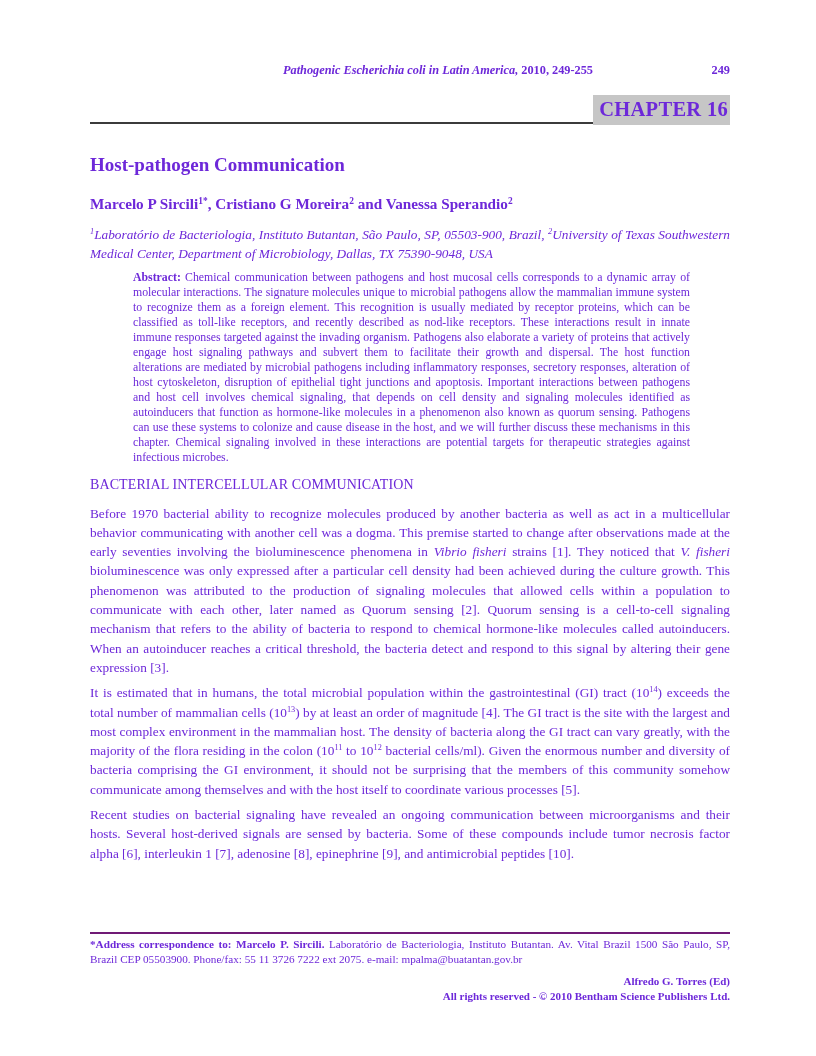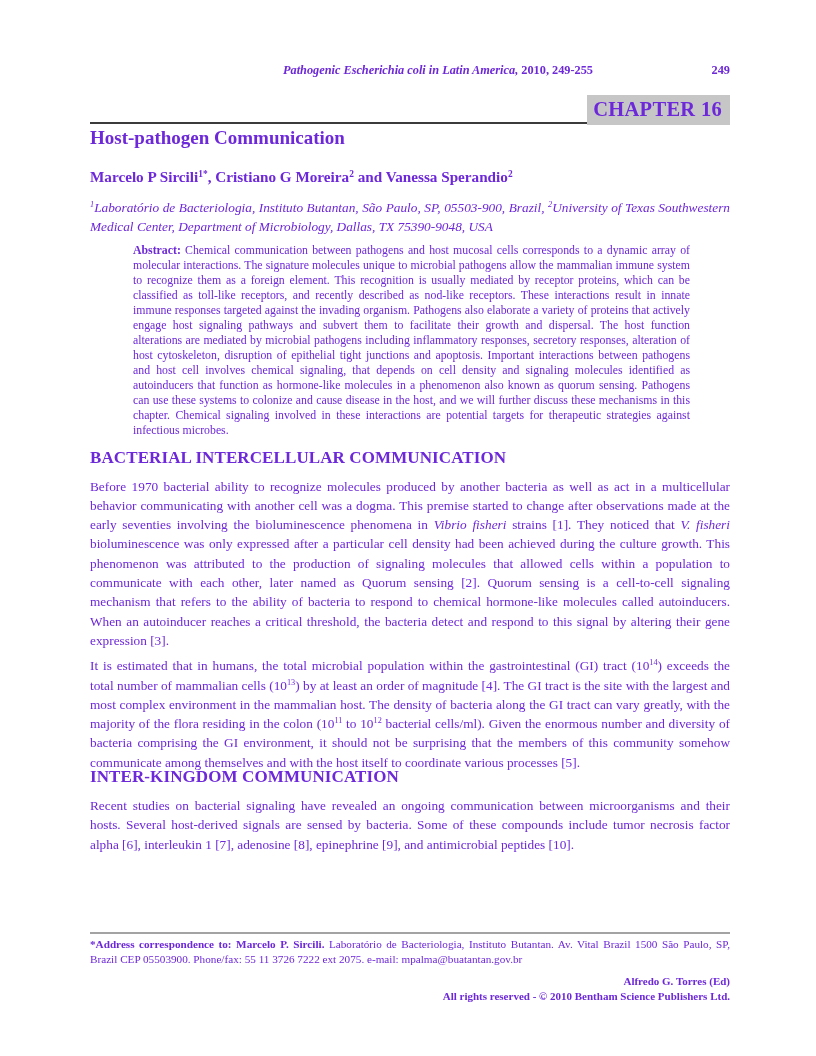--- a/index.html
+++ b/index.html
@@ -18,44 +18,44 @@
   .rh-center { position: relative; left: 28px; }
   .rh-page { position: absolute; right: 0; top: 0; font-style: normal; }
 
   .chapter-row {
     position: relative; margin-top: 16px; height: 29px;
     border-bottom: 2.5px solid #3b3b3b;
   }
   .chapter-badge {
     position: absolute; right: 0; top: 2px;
     background: #c6c6c6; font-weight: bold; font-size: 20.5px;
-    line-height: 23px; padding: 3px 8px 4px 6px; letter-spacing: 0.3px;
+    line-height: 23px; padding: 3px 2px 4px 6px; letter-spacing: 0.3px;
   }
 
-  .title   { margin: 3px 0 0 0; font-size: 19px; line-height: 22px; font-weight: bold; }
+  .title   { margin: 30px 0 0 0; font-size: 19px; line-height: 22px; font-weight: bold; }
   .authors { margin: 18px 0 0 0; font-size: 15.2px; line-height: 20px; font-weight: bold; }
   .affiliation {
     margin: 11px 0 0 0; font-size: 13.3px; line-height: 19.3px;
     font-style: italic; text-align: justify;
   }
   .abstract {
     margin: 6px 0 15px 0; padding: 0 40px 0 43px;
     font-size: 11.8px; line-height: 15px; text-align: justify;
   }
   .section-heading {
-    margin: -3px 0 11px 0; font-size: 17px; line-height: 16px;
-    font-weight: bold; letter-spacing: 0.1px;
+    margin: -3px 0 11px 0; font-size: 14px; line-height: 16px;
+    font-weight: normal; letter-spacing: 0.1px;
   }
   .para { margin: 0; font-size: 13.3px; line-height: 19.3px; text-align: justify; }
   .para + .para { margin-top: 6px; }
   sup { font-size: 0.62em; line-height: 0; vertical-align: 0.55em; }
 
   .footer {
     position: absolute; left: 90px; top: 932px; width: 640px;
-    border-top: 2px solid #a3a3a3;
+    border-top: 2px solid #701a75;
   }
   .footnote { margin: 3px 0 0 0; font-size: 11.2px; line-height: 15px; text-align: justify; }
   .publisher { margin-top: 7px; text-align: right; font-weight: bold; font-size: 11px; line-height: 14.5px; }
 </style>
 </head>
 <body>
 
 <div class="page">
   <div class="col">
 
@@ -74,21 +74,20 @@
 
     <div class="affiliation"><sup>1</sup>Laboratório de Bacteriologia, Instituto Butantan, São Paulo, SP, 05503-900, Brazil, <sup>2</sup>University of Texas Southwestern Medical Center, Department of Microbiology, Dallas, TX 75390-9048, USA</div>
 
     <div class="abstract"><b>Abstract:</b> Chemical communication between pathogens and host mucosal cells corresponds to a dynamic array of molecular interactions. The signature molecules unique to microbial pathogens allow the mammalian immune system to recognize them as a foreign element. This recognition is usually mediated by receptor proteins, which can be classified as toll-like receptors, and recently described as nod-like receptors. These interactions result in innate immune responses targeted against the invading organism. Pathogens also elaborate a variety of proteins that actively engage host signaling pathways and subvert them to facilitate their growth and dispersal. The host function alterations are mediated by microbial pathogens including inflammatory responses, secretory responses, alteration of host cytoskeleton, disruption of epithelial tight junctions and apoptosis. Important interactions between pathogens and host cell involves chemical signaling, that depends on cell density and signaling molecules identified as autoinducers that function as hormone-like molecules in a phenomenon also known as quorum sensing. Pathogens can use these systems to colonize and cause disease in the host, and we will further discuss these mechanisms in this chapter. Chemical signaling involved in these interactions are potential targets for therapeutic strategies against infectious microbes.</div>
 
     <h2 class="section-heading">BACTERIAL INTERCELLULAR COMMUNICATION</h2>
     <p class="para">Before 1970 bacterial ability to recognize molecules produced by another bacteria as well as act in a multicellular behavior communicating with another cell was a dogma. This premise started to change after observations made at the early seventies involving the bioluminescence phenomena in <i>Vibrio fisheri</i> strains [1]. They noticed that <i>V. fisheri</i> bioluminescence was only expressed after a particular cell density had been achieved during the culture growth. This phenomenon was attributed to the production of signaling molecules that allowed cells within a population to communicate with each other, later named as Quorum sensing [2]. Quorum sensing is a cell-to-cell signaling mechanism that refers to the ability of bacteria to respond to chemical hormone-like molecules called autoinducers. When an autoinducer reaches a critical threshold, the bacteria detect and respond to this signal by altering their gene expression [3].</p>
 
     <p class="para">It is estimated that in humans, the total microbial population within the gastrointestinal (GI) tract (10<sup>14</sup>) exceeds the total number of mammalian cells (10<sup>13</sup>) by at least an order of magnitude [4]. The GI tract is the site with the largest and most complex environment in the mammalian host. The density of bacteria along the GI tract can vary greatly, with the majority of the flora residing in the colon (10<sup>11</sup> to 10<sup>12</sup> bacterial cells/ml). Given the enormous number and diversity of bacteria comprising the GI environment, it should not be surprising that the members of this community somehow communicate among themselves and with the host itself to coordinate various processes [5].</p>
 
-    <h2 class="section-heading">INTER-KINGDOM COMMUNICATION</h2>
     <p class="para">Recent studies on bacterial signaling have revealed an ongoing communication between microorganisms and their hosts. Several host-derived signals are sensed by bacteria. Some of these compounds include tumor necrosis factor alpha [6], interleukin 1 [7], adenosine [8], epinephrine [9], and antimicrobial peptides [10].</p>
 
   </div>
 
   <div class="footer">
     <p class="footnote"><b>*Address correspondence to: Marcelo P. Sircili.</b> Laboratório de Bacteriologia, Instituto Butantan. Av. Vital Brazil 1500 São Paulo, SP, Brazil CEP 05503900. Phone/fax: 55 11 3726 7222 ext 2075. e-mail: mpalma@buatantan.gov.br</p>
     <div class="publisher">
       <div>Alfredo G. Torres (Ed)</div>
       <div>All rights reserved - © 2010 Bentham Science Publishers Ltd.</div>
     </div>

